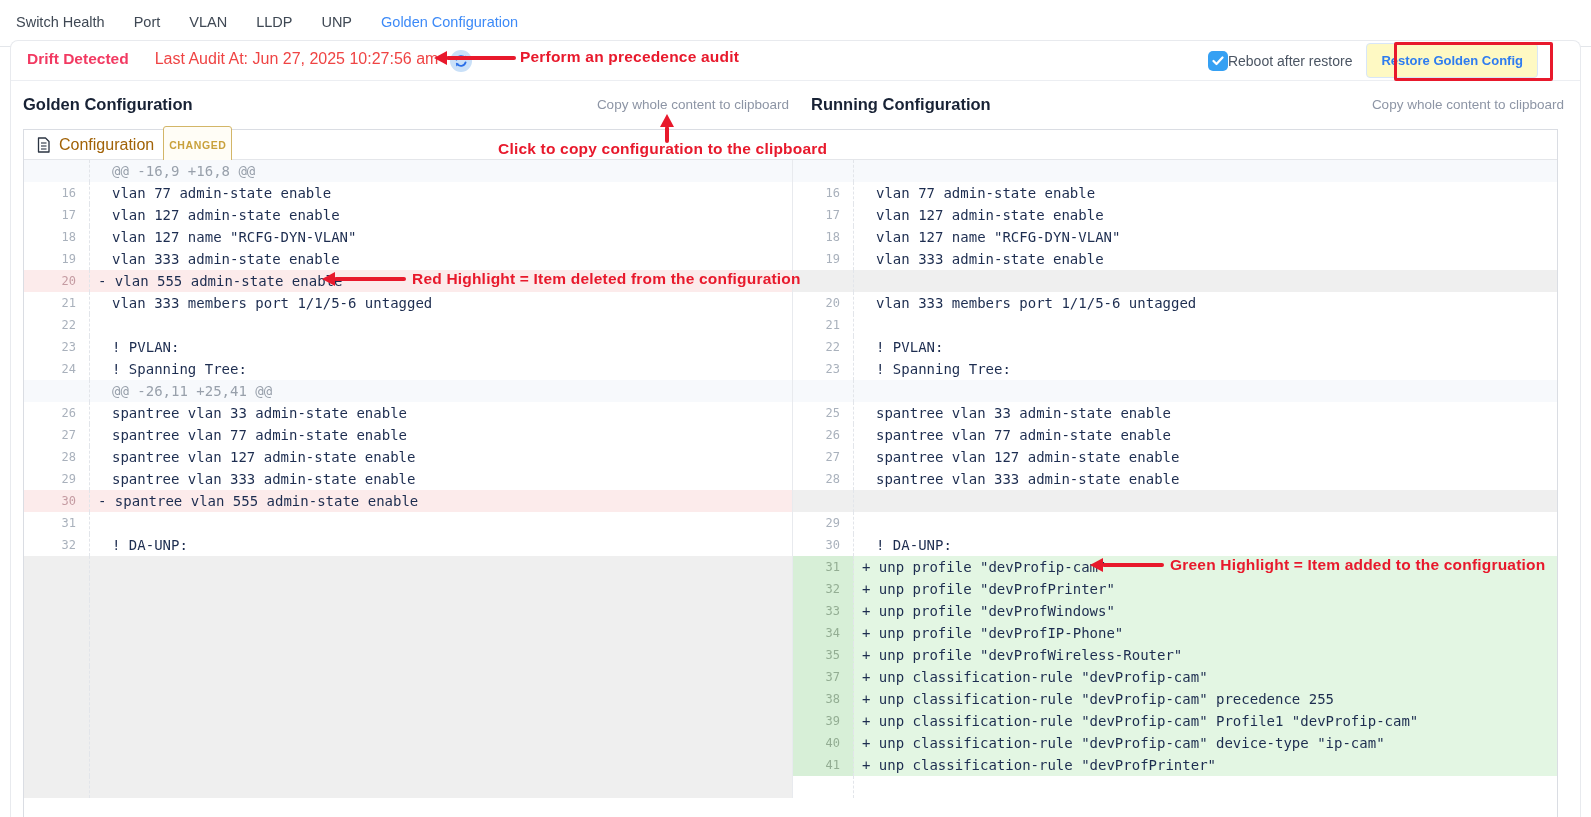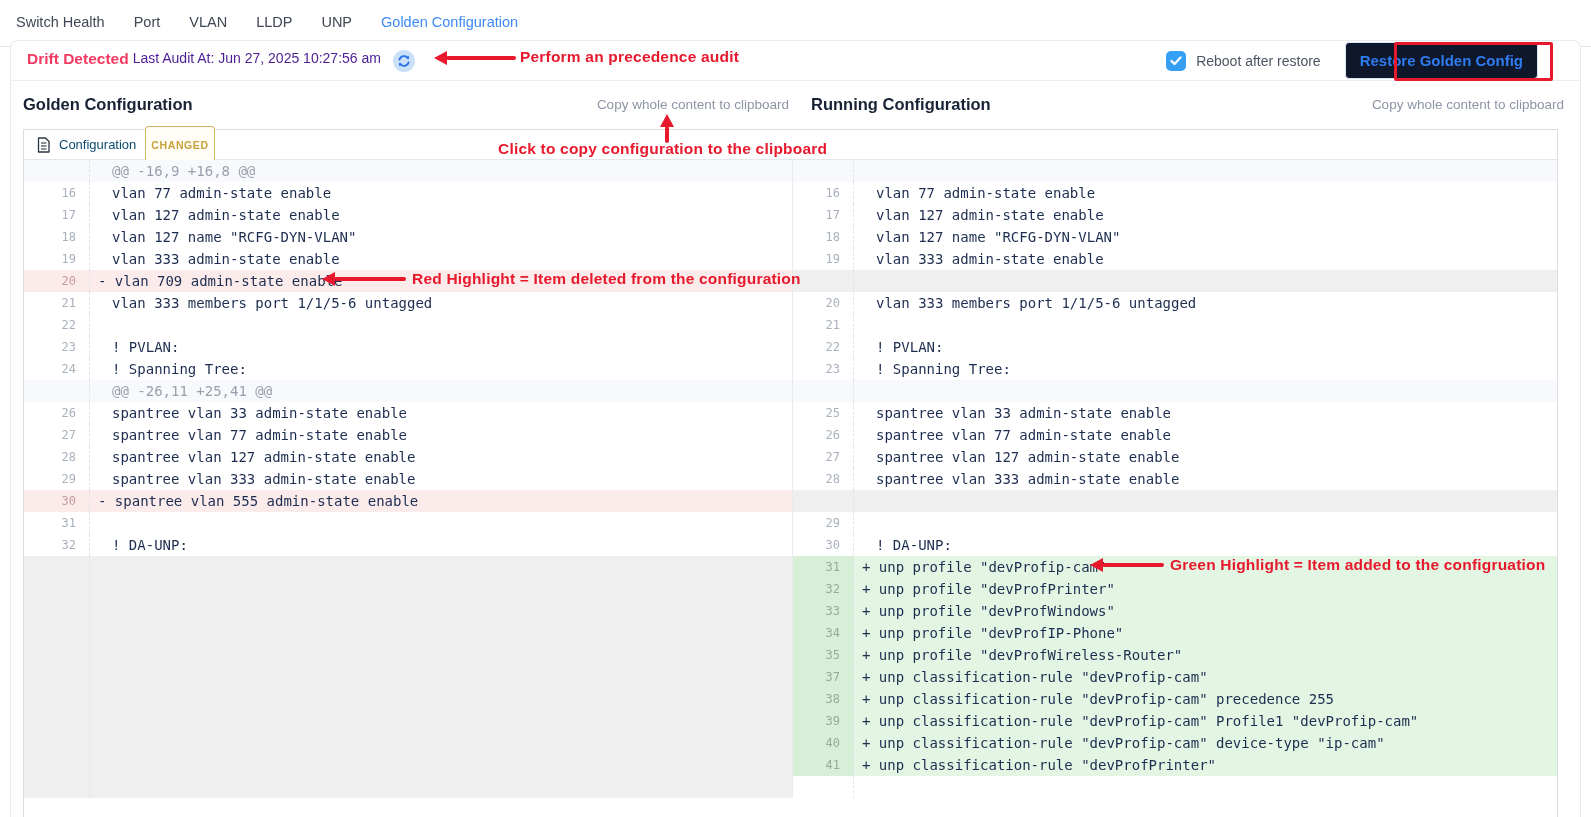--- a/index.html
+++ b/index.html
@@ -22,36 +22,36 @@
   }
   
   .tabbar{height:47px;border-bottom:1px solid #e3e6ea;display:flex;align-items:stretch;gap:25px;padding-left:14px}
   .tab{font-size:14.5px;color:#3f4854;display:flex;align-items:center;padding:0 2px;cursor:pointer;border-bottom:2px solid transparent}
   .tab.active{color:var(--accent-blue);border-bottom-color:var(--accent-blue)}
   
   .card{position:absolute;left:10px;right:10px;top:40px;bottom:0;border:1px solid #e8eaee;border-bottom:none;border-radius:8px 8px 0 0;background:#fff}
   .banner{height:40px;display:flex;align-items:center;justify-content:space-between;padding:0 16px;border-bottom:1px solid #eceef2}
   .banner-left{display:flex;}
   .drift{color:var(--drift-pink);font-weight:bold;font-size:15.5px}
-  .audit-time{color:#4c1d95;font-size:14px;margin-left:4px}
+  .audit-time{color:#ef4444;font-size:16px;margin-left:26px}
   .refresh-btn{width:22px;height:22px;border-radius:50%;background:#c9e0f8;margin-left:12px;display:flex;align-items:center;justify-content:center;cursor:pointer}
-  .banner-right{display:flex;align-items:center;gap:10px;padding-right:26px}
+  .banner-right{display:flex;align-items:center;padding-right:26px}
   .checkbox{width:20px;height:20px;border-radius:5px;background:var(--checkbox-blue);display:flex;align-items:center;justify-content:center;cursor:pointer}
   .reboot-label{font-size:14px;color:#4b5563;margin-right:14px}
-  .restore-btn{background:#0f172a;border:1px solid #d8e6f8;border-radius:4px;color:var(--button-blue);font-weight:bold;font-size:15px;padding:9px 14px;cursor:pointer}
+  .restore-btn{background:#fef9c3;border:1px solid #d8e6f8;border-radius:4px;color:var(--button-blue);font-weight:bold;font-size:13px;padding:9px 14px;cursor:pointer}
   
   .headings{display:grid;grid-template-columns:778px 1fr;padding:14px 14px 12px 12px}
   .head-half{display:flex;align-items:center;justify-content:space-between;padding-right:12px}
   .head-half.right{padding-left:10px;padding-right:2px}
   .panel-title{font-size:16.5px;font-weight:bold;color:#182235}
   .copy-link{font-size:13.5px;color:#8d95a5;cursor:pointer}
   
   .diffpanel{position:absolute;left:12px;right:22px;top:88px;bottom:0;border:1px solid #dadde3;border-bottom:none;background:#fff}
   .diffhead{height:30px;display:flex;align-items:center;gap:9px;padding-left:13px;border-bottom:1px solid #e4e6ea}
-  .file-label{font-size:13px;color:#0c4a6e}
+  .file-label{font-size:16px;color:#a16207}
   .badge{font-size:10.5px;letter-spacing:.6px;color:var(--badge-gold);border:1px solid #d3b668;background:#fffdf6;border-radius:3px;padding:12px 5px;font-weight:bold}
   .drow{display:grid;grid-template-columns:66px 702px 62px 1fr;height:22px}
   .cell{overflow:hidden}
   .gut{font-family:"DejaVu Sans Mono",monospace;font-size:12px;color:#a9b1bc;text-align:right;padding-right:13px;line-height:22px;border-right:1px dashed #e2e5ea;background:#fff}
   .rgut{border-left:1px solid #e8eaee}
   .code{font-family:"DejaVu Sans Mono",monospace;font-size:14px;color:#1d2d50;line-height:22px;white-space:pre;padding-left:22px;background:#fff}
   .code.del,.code.add{padding-left:8px}
   .gut.del{background:var(--deleted-bg);color:#c59ba2}
   .code.del{background:var(--deleted-bg)}
   .gut.add{background:var(--added-gutter-bg);color:#93ad93}
@@ -153,21 +153,21 @@
           <div class="cell code ctx">vlan 127 name "RCFG-DYN-VLAN"</div>
         </div>
         <div class="drow">
           <div class="cell gut ctx">19</div>
           <div class="cell code ctx">vlan 333 admin-state enable</div>
           <div class="cell gut rgut ctx">19</div>
           <div class="cell code ctx">vlan 333 admin-state enable</div>
         </div>
         <div class="drow">
           <div class="cell gut del">20</div>
-          <div class="cell code del">- vlan 709 admin-state enable</div>
+          <div class="cell code del">- vlan 555 admin-state enable</div>
           <div class="cell gut rgut fill"></div>
           <div class="cell code fill"></div>
         </div>
         <div class="drow">
           <div class="cell gut ctx">21</div>
           <div class="cell code ctx">vlan 333 members port 1/1/5-6 untagged</div>
           <div class="cell gut rgut ctx">20</div>
           <div class="cell code ctx">vlan 333 members port 1/1/5-6 untagged</div>
         </div>
         <div class="drow">

